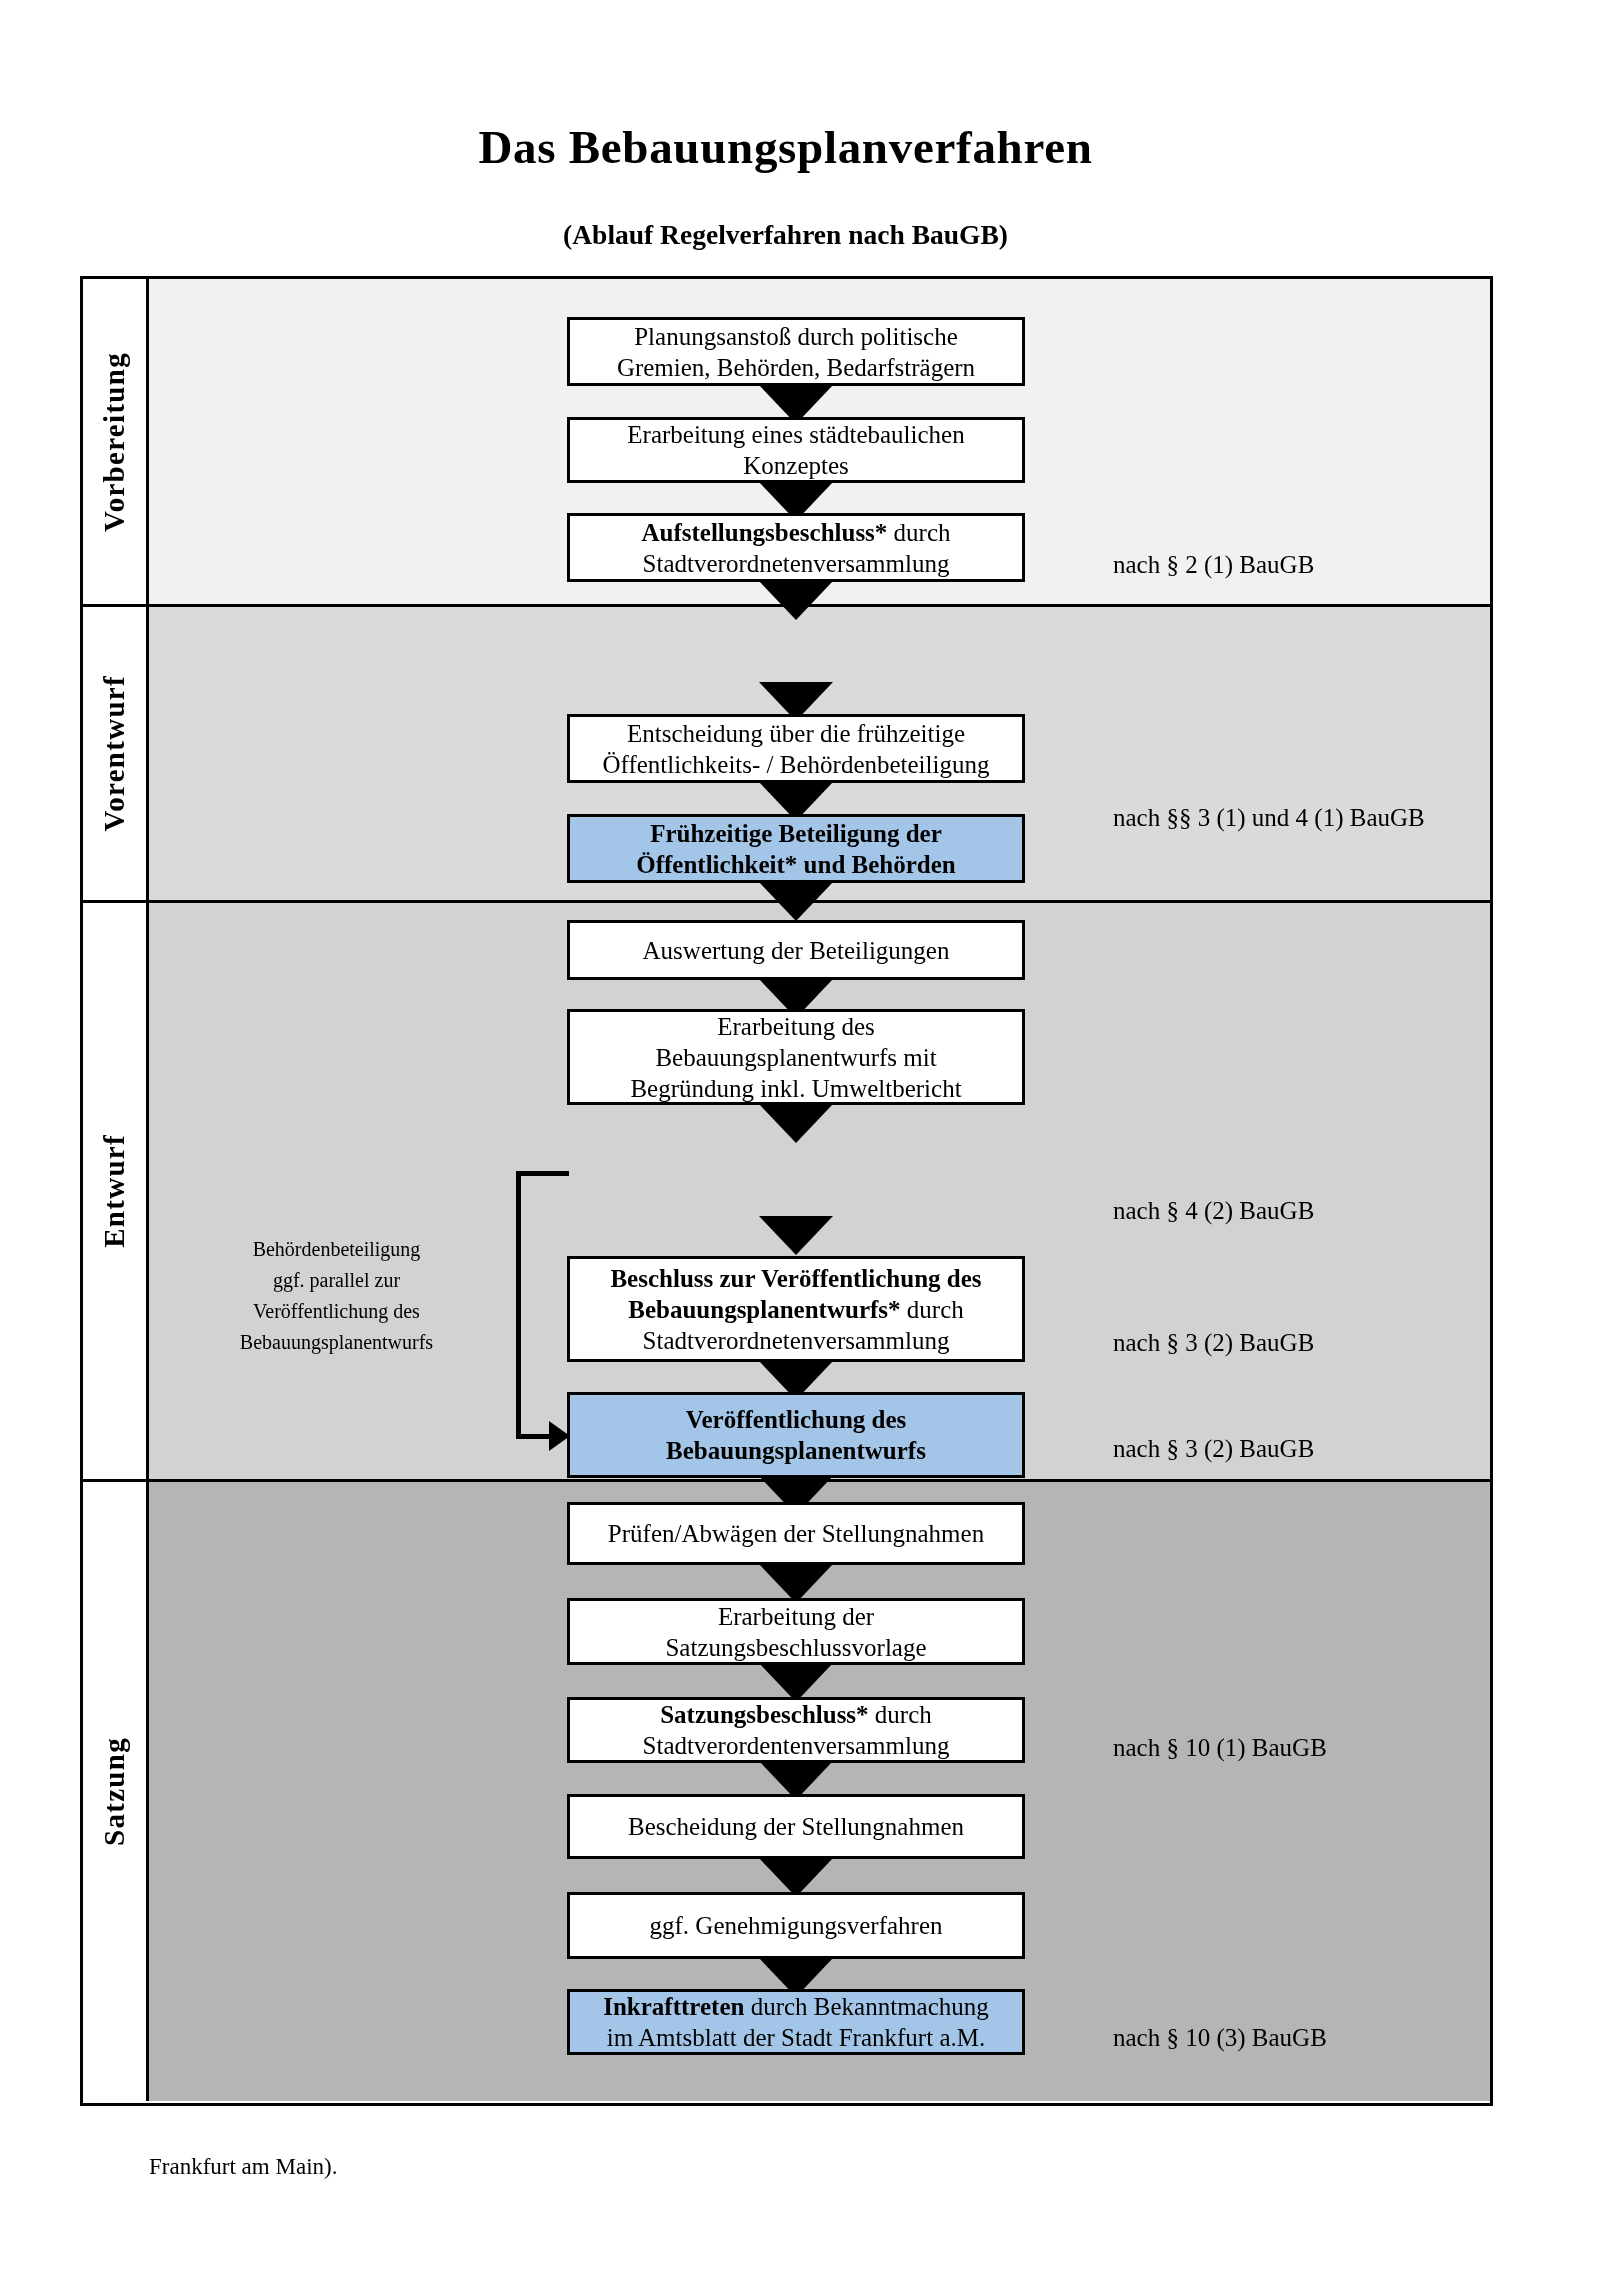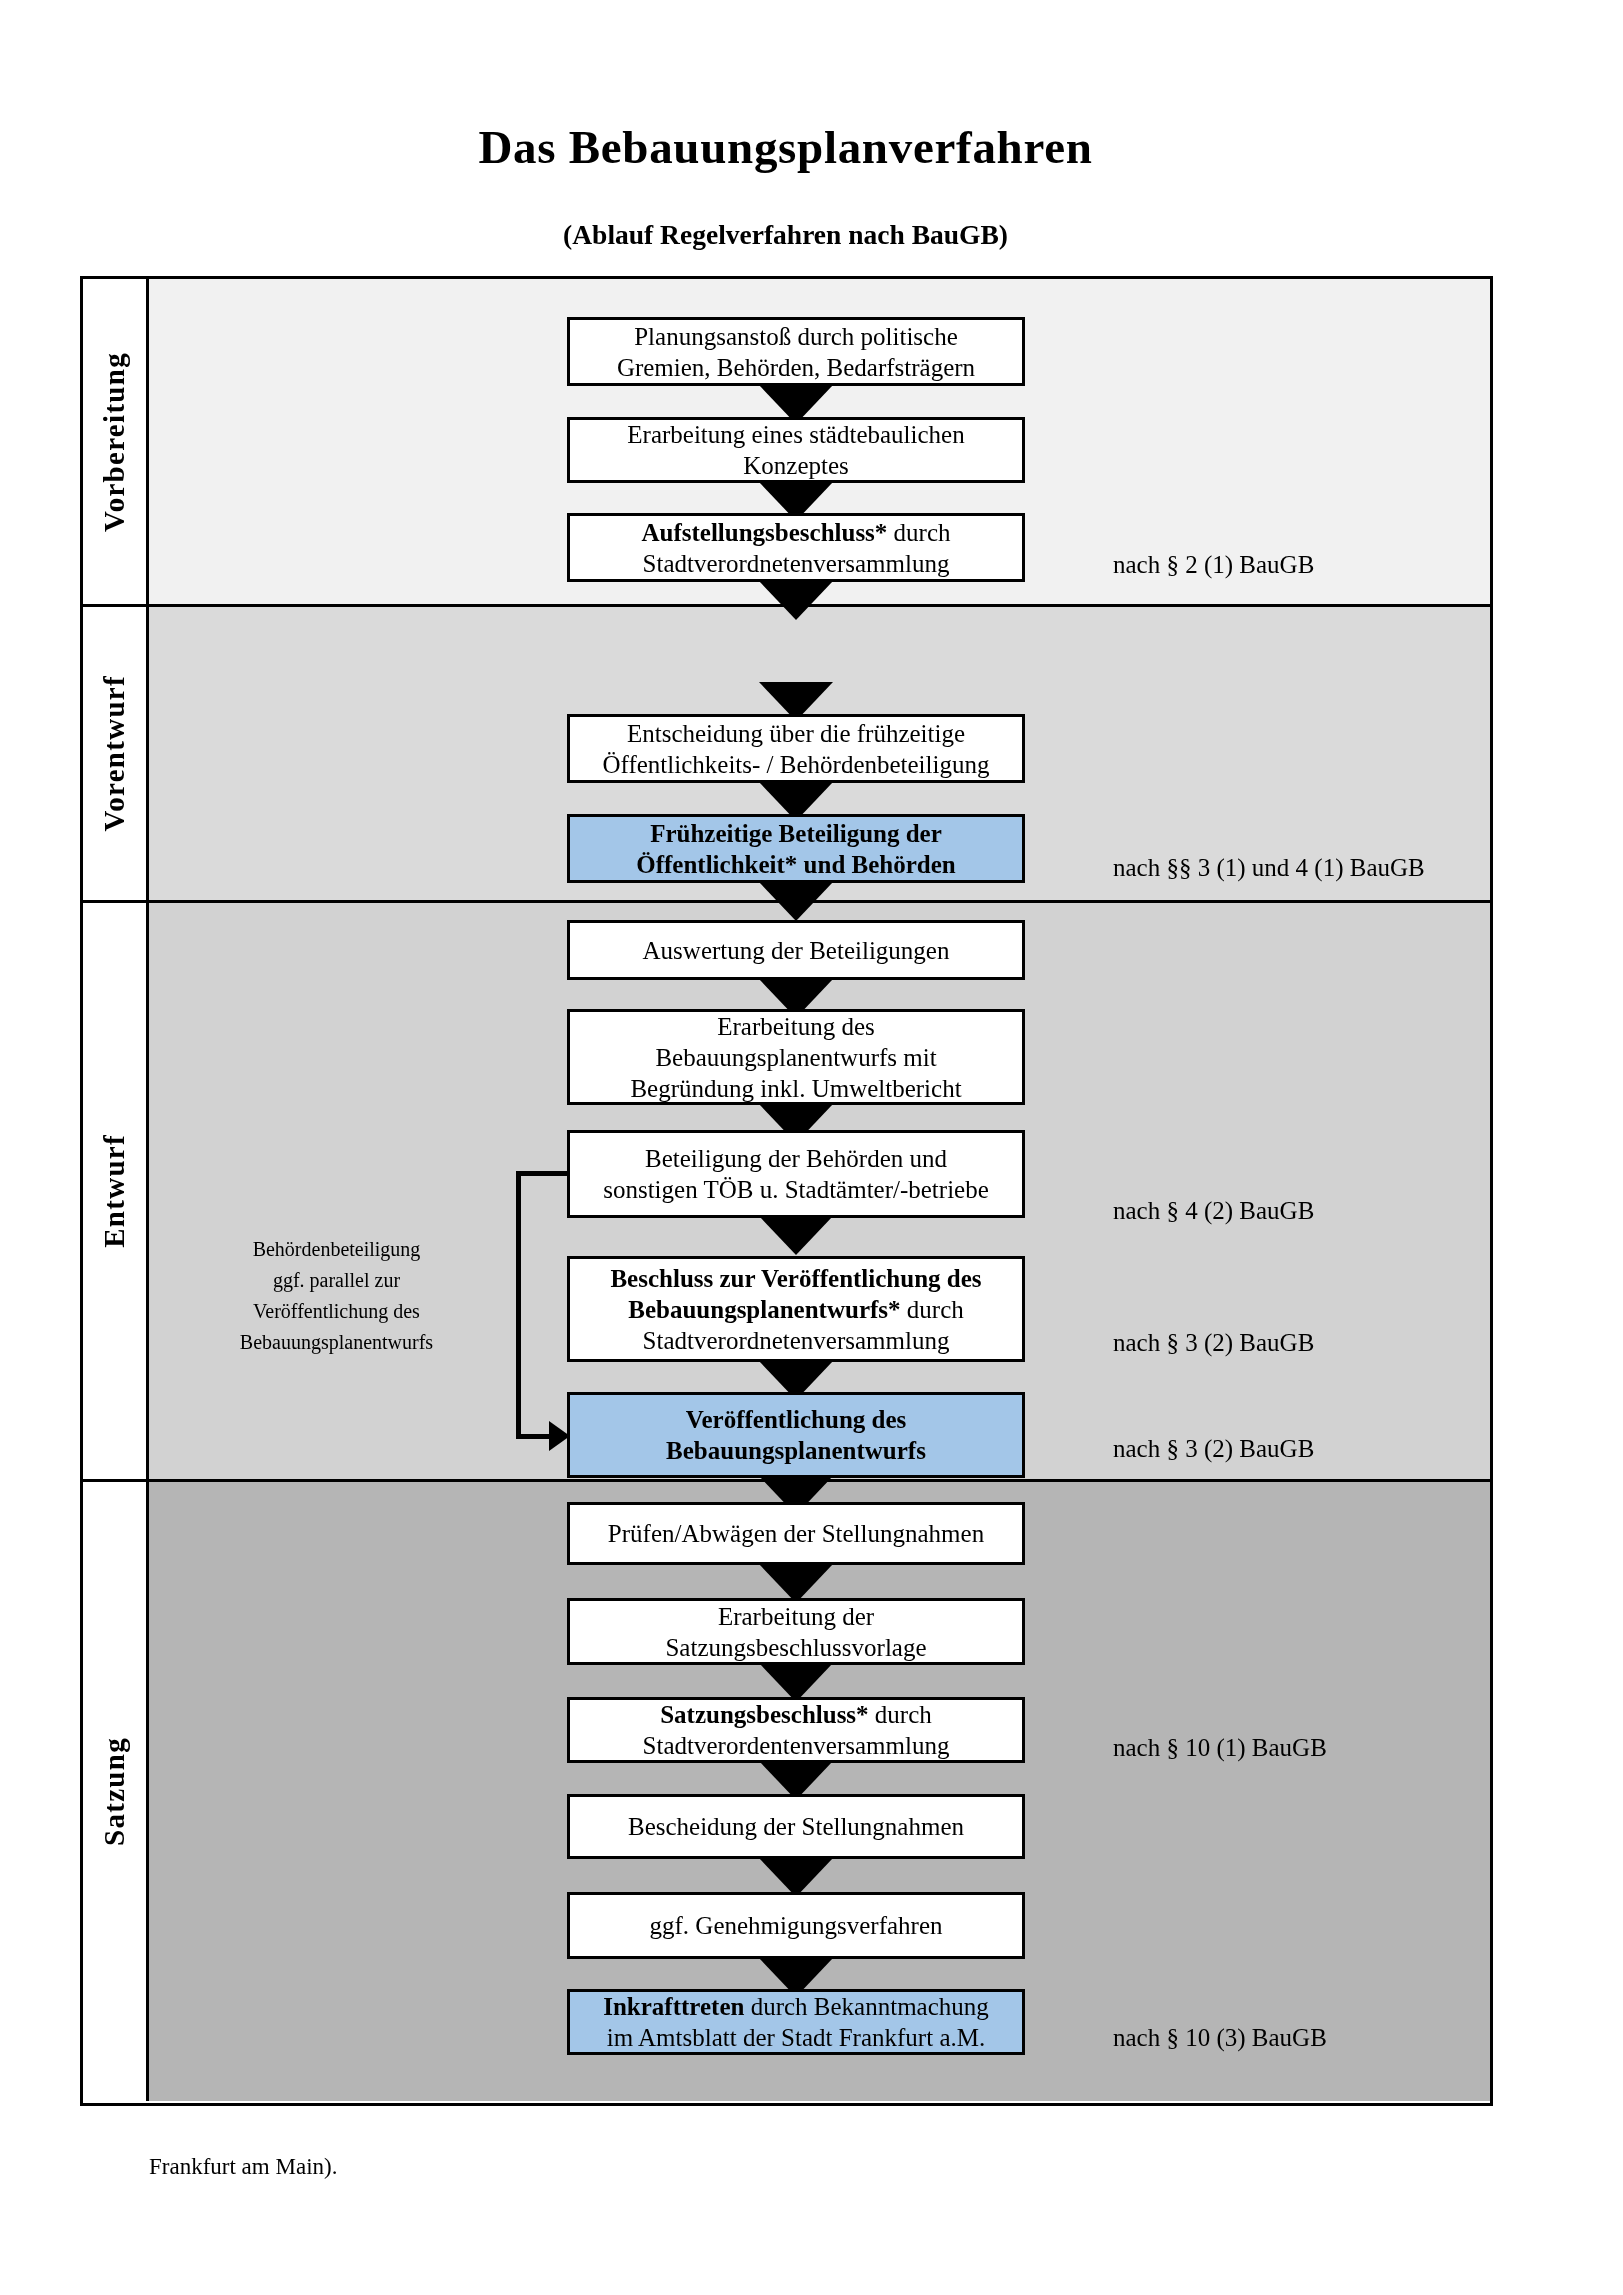--- a/index.html
+++ b/index.html
@@ -157,24 +157,20 @@
   <div class="box" style="top:920px;height:60px">
     <div class="line"><span>Auswertung der Beteiligungen</span></div>
   </div>
 
   <div class="box" style="top:1009px;height:96px">
     <div class="line"><span>Erarbeitung des</span></div>
     <div class="line"><span>Bebauungsplanentwurfs mit</span></div>
     <div class="line"><span>Begründung inkl. Umweltbericht</span></div>
   </div>
 
-  <div class="box" style="top:1130px;height:88px">
-    <div class="line"><span>Beteiligung der Behörden und</span></div>
-    <div class="line"><span>sonstigen TÖB u. Stadtämter/-betriebe</span></div>
-  </div>
 
   <div class="box" style="top:1256px;height:106px">
     <div class="line"><b>Beschluss zur Veröffentlichung des</b></div>
     <div class="line"><b>Bebauungsplanentwurfs*</b><span> durch</span></div>
     <div class="line"><span>Stadtverordnetenversammlung</span></div>
   </div>
 
   <div class="box blue" style="top:1392px;height:86px">
     <div class="line"><b>Veröffentlichung des</b></div>
     <div class="line"><b>Bebauungsplanentwurfs</b></div>
@@ -208,21 +204,21 @@
   </div>
 
   <div class="side-note">
     <div class="line">Behördenbeteiligung</div>
     <div class="line">ggf. parallel zur</div>
     <div class="line">Veröffentlichung des</div>
     <div class="line">Bebauungsplanentwurfs</div>
   </div>
 
   <div class="annotation" style="top:551px">nach § 2 (1) BauGB</div>
-  <div class="annotation" style="top:854px">nach §§ 3 (1) und 4 (1) BauGB</div>
+  <div class="annotation" style="top:804px">nach §§ 3 (1) und 4 (1) BauGB</div>
   <div class="annotation" style="top:1197px">nach § 4 (2) BauGB</div>
   <div class="annotation" style="top:1329px">nach § 3 (2) BauGB</div>
   <div class="annotation" style="top:1435px">nach § 3 (2) BauGB</div>
   <div class="annotation" style="top:1734px">nach § 10 (1) BauGB</div>
   <div class="annotation" style="top:2024px">nach § 10 (3) BauGB</div>
 
   <div class="footnote">
     <div>Frankfurt am Main).</div>
   </div>
 

